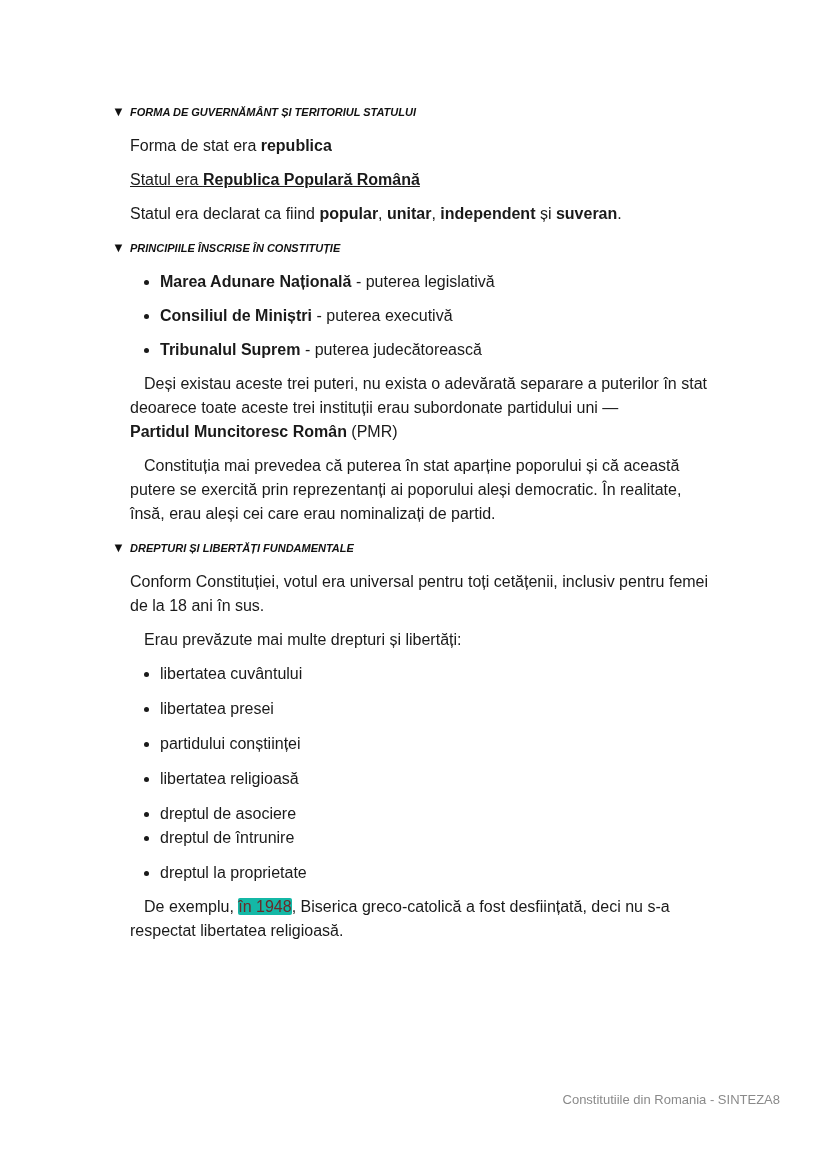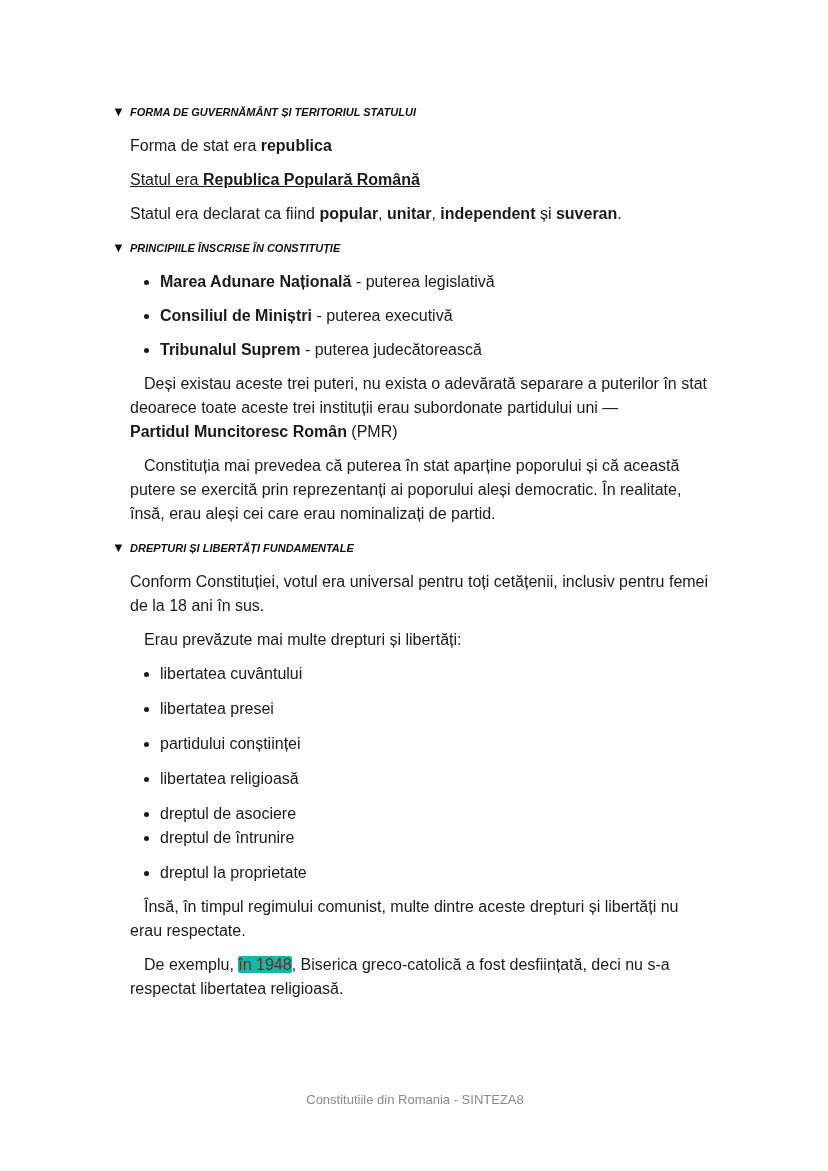--- a/index.html
+++ b/index.html
@@ -10,21 +10,21 @@
   .toggle { display: flex; align-items: center; margin: 0; height: 24px; }
   .toggle .tri { display: inline-block; width: 18px; font-size: 13px; font-style: normal; color: #111; }
   .toggle .htext { font-style: italic; font-weight: bold; font-size: 11px; color: #111; text-align: right; }
   .body { padding-left: 18px; }
   .p { margin: 0; }
   .indent { text-indent: 14px; }
   ul { margin: 0; padding-left: 30px; list-style: disc; }
   ul li { padding-left: 0; }
   b { font-weight: bold; }
   .hl { background: #14b8a6; color: #6a2a2a; border-radius: 2px; }
-  .footer { position: absolute; top: 1092px; left: 50px; right: 48px; display: flex; justify-content: center;
+  .footer { position: absolute; top: 1092px; left: 50px; right: 48px; display: flex; justify-content: flex-end;
             font-size: 13px; color: #8a8a8a; }
 </style>
 </head>
 <body>
 
 <div class="page">
   <div class="content">
 
     <div class="toggle" style="margin-bottom:10px;">
       <span class="tri">▼</span>
@@ -68,21 +68,20 @@
       <p class="p indent" style="margin-bottom:10px;">Erau prevăzute mai multe drepturi și libertăți:</p>
       <ul>
         <li style="margin-bottom:11px;">libertatea cuvântului</li>
         <li style="margin-bottom:11px;">libertatea presei</li>
         <li style="margin-bottom:11px;">partidului conștiinței</li>
         <li style="margin-bottom:11px;">libertatea religioasă</li>
         <li style="margin-bottom:0;">dreptul de asociere</li>
         <li style="margin-bottom:11px;">dreptul de întrunire</li>
         <li style="margin-bottom:10px;">dreptul la proprietate</li>
       </ul>
-      <p class="p indent" style="margin-bottom:10px;">Însă, în timpul regimului comunist, multe dintre aceste drepturi și libertăți nu erau respectate.</p>
       <p class="p indent">
         <span>De exemplu, </span><span class="hl">în 1948</span><span>, Biserica greco-catolică a fost desființată, deci nu s-a respectat libertatea religioasă.</span>
       </p>
     </div>
   </div>
 
   <div class="footer">
     <span>Constitutiile din Romania - SINTEZA</span>
     <span>8</span>
   </div>

